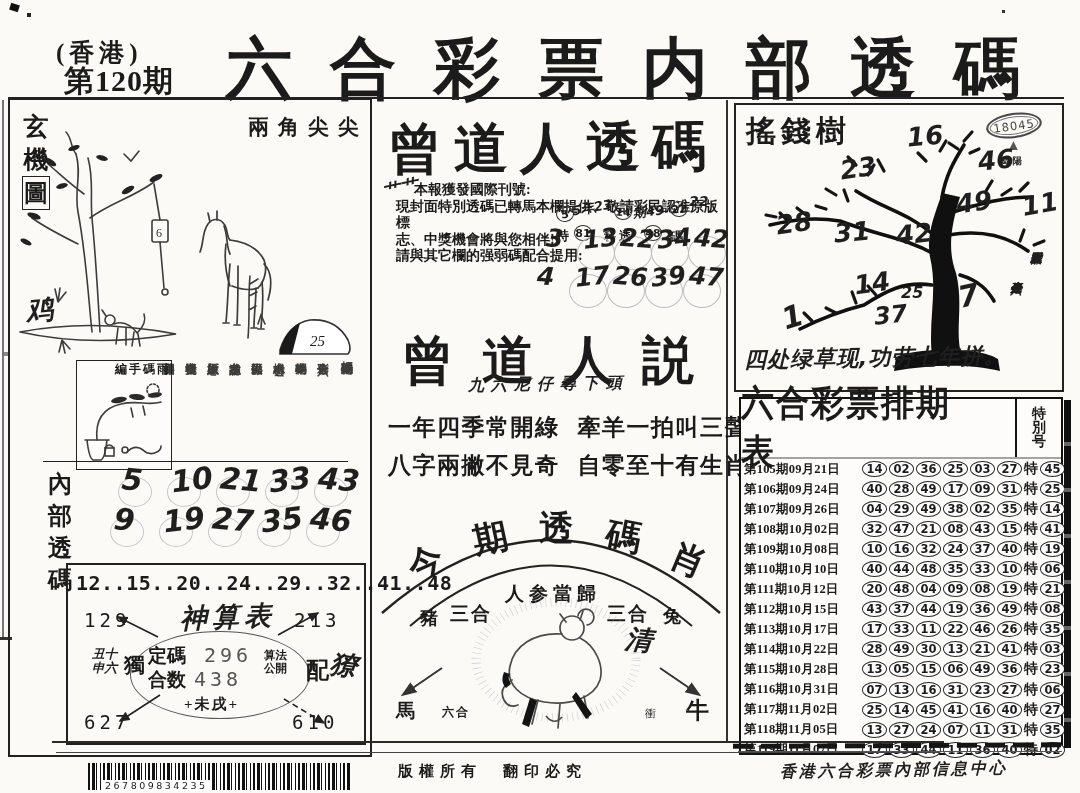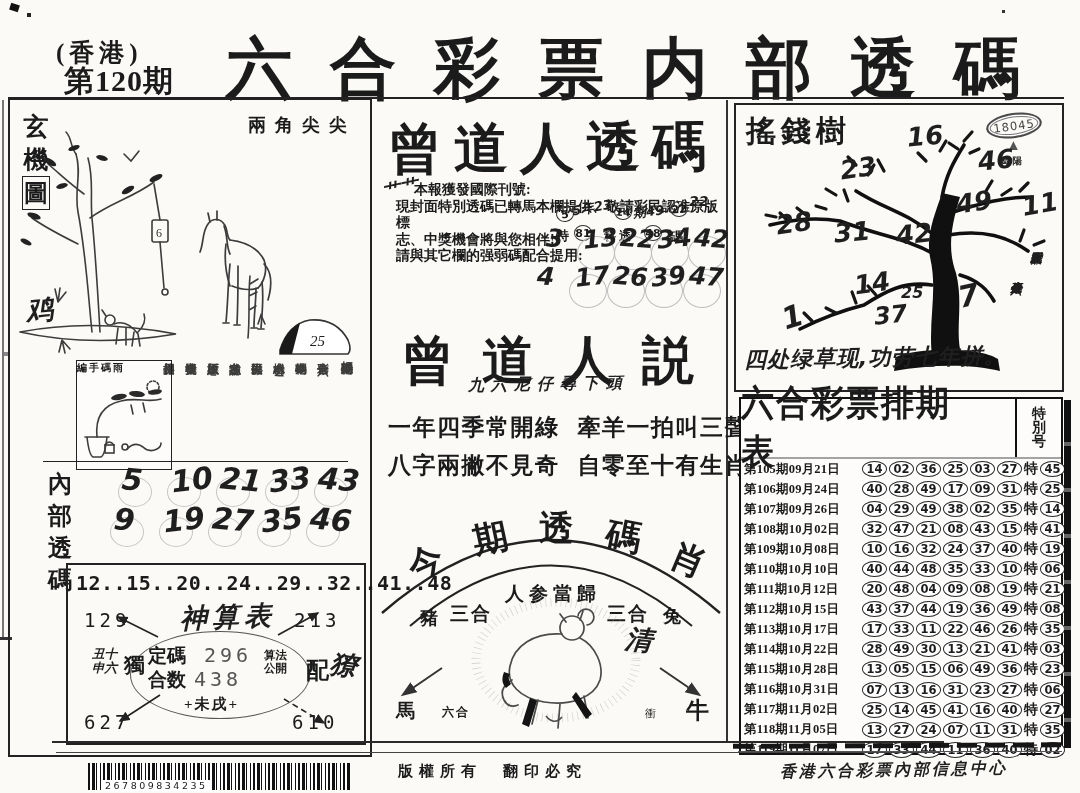--- a/index.html
+++ b/index.html
@@ -54,21 +54,21 @@
   <div class="abs" style="left:8px;top:97px;width:1056px;border-top:2px solid #222"></div>
 
   <div class="abs" style="left:8px;top:98px;width:364px;height:659px;border:2px solid #222"></div>
 
   <div class="abs" style="left:22px;top:110px;text-align:center">
     <div style="font-size:25px;font-weight:bold">玄</div>
     <div style="font-size:25px;font-weight:bold">機</div>
     <div style="font-size:24px;font-weight:bold;border:1.5px solid #222;padding:0 1px">圖</div>
   </div>
   <div class="abs hw" style="left:26px;top:292px;font-size:27px;transform:rotate(-6deg)">鸡</div>
-  <div class="abs" style="left:248px;top:113px;font-size:18px;font-weight:bold;letter-spacing:9px;white-space:nowrap">兩角尖尖</div>
+  <div class="abs" style="left:248px;top:113px;font-size:21px;font-weight:bold;letter-spacing:9px;white-space:nowrap">兩角尖尖</div>
 
   <svg class="abs" style="left:14px;top:124px" width="350" height="238" viewBox="0 0 350 238">
     <path class="sk" d="M110,30 l7,7 l8,-10"></path>
     <path class="sk" d="M78,208 C74,170 72,130 64,88 C60,66 68,50 62,30" stroke-width="2"></path>
     <path class="sk" d="M86,208 C84,172 82,136 78,94 C76,72 80,56 74,34" stroke-width="2"></path>
     <path class="sk" d="M76,94 C98,78 118,74 140,58"></path>
     <path class="sk" d="M64,120 C44,110 32,104 18,94"></path>
     <path class="sk" d="M70,70 C54,58 46,50 34,40"></path>
     <path class="sk" d="M62,30 C56,22 58,14 52,8"></path>
     <g fill="#222">
@@ -107,21 +107,21 @@
     </g>
 
     <path class="sk" d="M236,152 C234,172 236,192 234,214 M236,160 l8,-5 M235,172 l8,-4 M235,186 l7,-4 M244,200 l3,-9 l4,9"></path>
 
     <path d="M266,226 Q274,200 296,196 Q322,194 334,216 Q338,226 334,230 L266,230 Z" fill="#fff" stroke="#333" stroke-width="1.6"></path>
     <path d="M266,226 Q272,206 286,199 L278,230 L266,230 Z" fill="#1a1a1a"></path>
     <text x="296" y="222" font-size="15" font-style="italic" fill="#222">25</text>
   </svg>
 
   <div class="abs" style="left:76px;top:360px;width:96px;height:110px;border:1.5px solid #222;background:#fdfcfa">
-    <div style="text-align:left;font-size:10px;letter-spacing:2px;font-weight:bold">編手碼雨</div>
+    <div style="text-align:right;font-size:12px;letter-spacing:2px;font-weight:bold">編手碼雨</div>
     <svg width="92" height="92" viewBox="0 0 92 92">
       <circle class="sk" cx="76" cy="12" r="6" stroke-dasharray="2,2"></circle>
       <path class="sk" d="M8,62 h24 M10,62 q2,18 6,20 h8 q4,-2 6,-20"></path>
       <path class="sk" d="M20,62 C18,42 26,30 44,26 C60,22 72,28 84,24"></path>
       <g fill="#2a2a2a">
         <ellipse cx="42" cy="22" rx="8" ry="3" transform="rotate(-10 42 22)"></ellipse>
         <ellipse cx="60" cy="19" rx="8" ry="3" transform="rotate(6 60 19)"></ellipse>
         <ellipse cx="78" cy="17" rx="7" ry="2.6" transform="rotate(-8 78 17)"></ellipse>
       </g>
       <path class="sk" d="M54,30 l2,9 M66,28 l2,9"></path>

